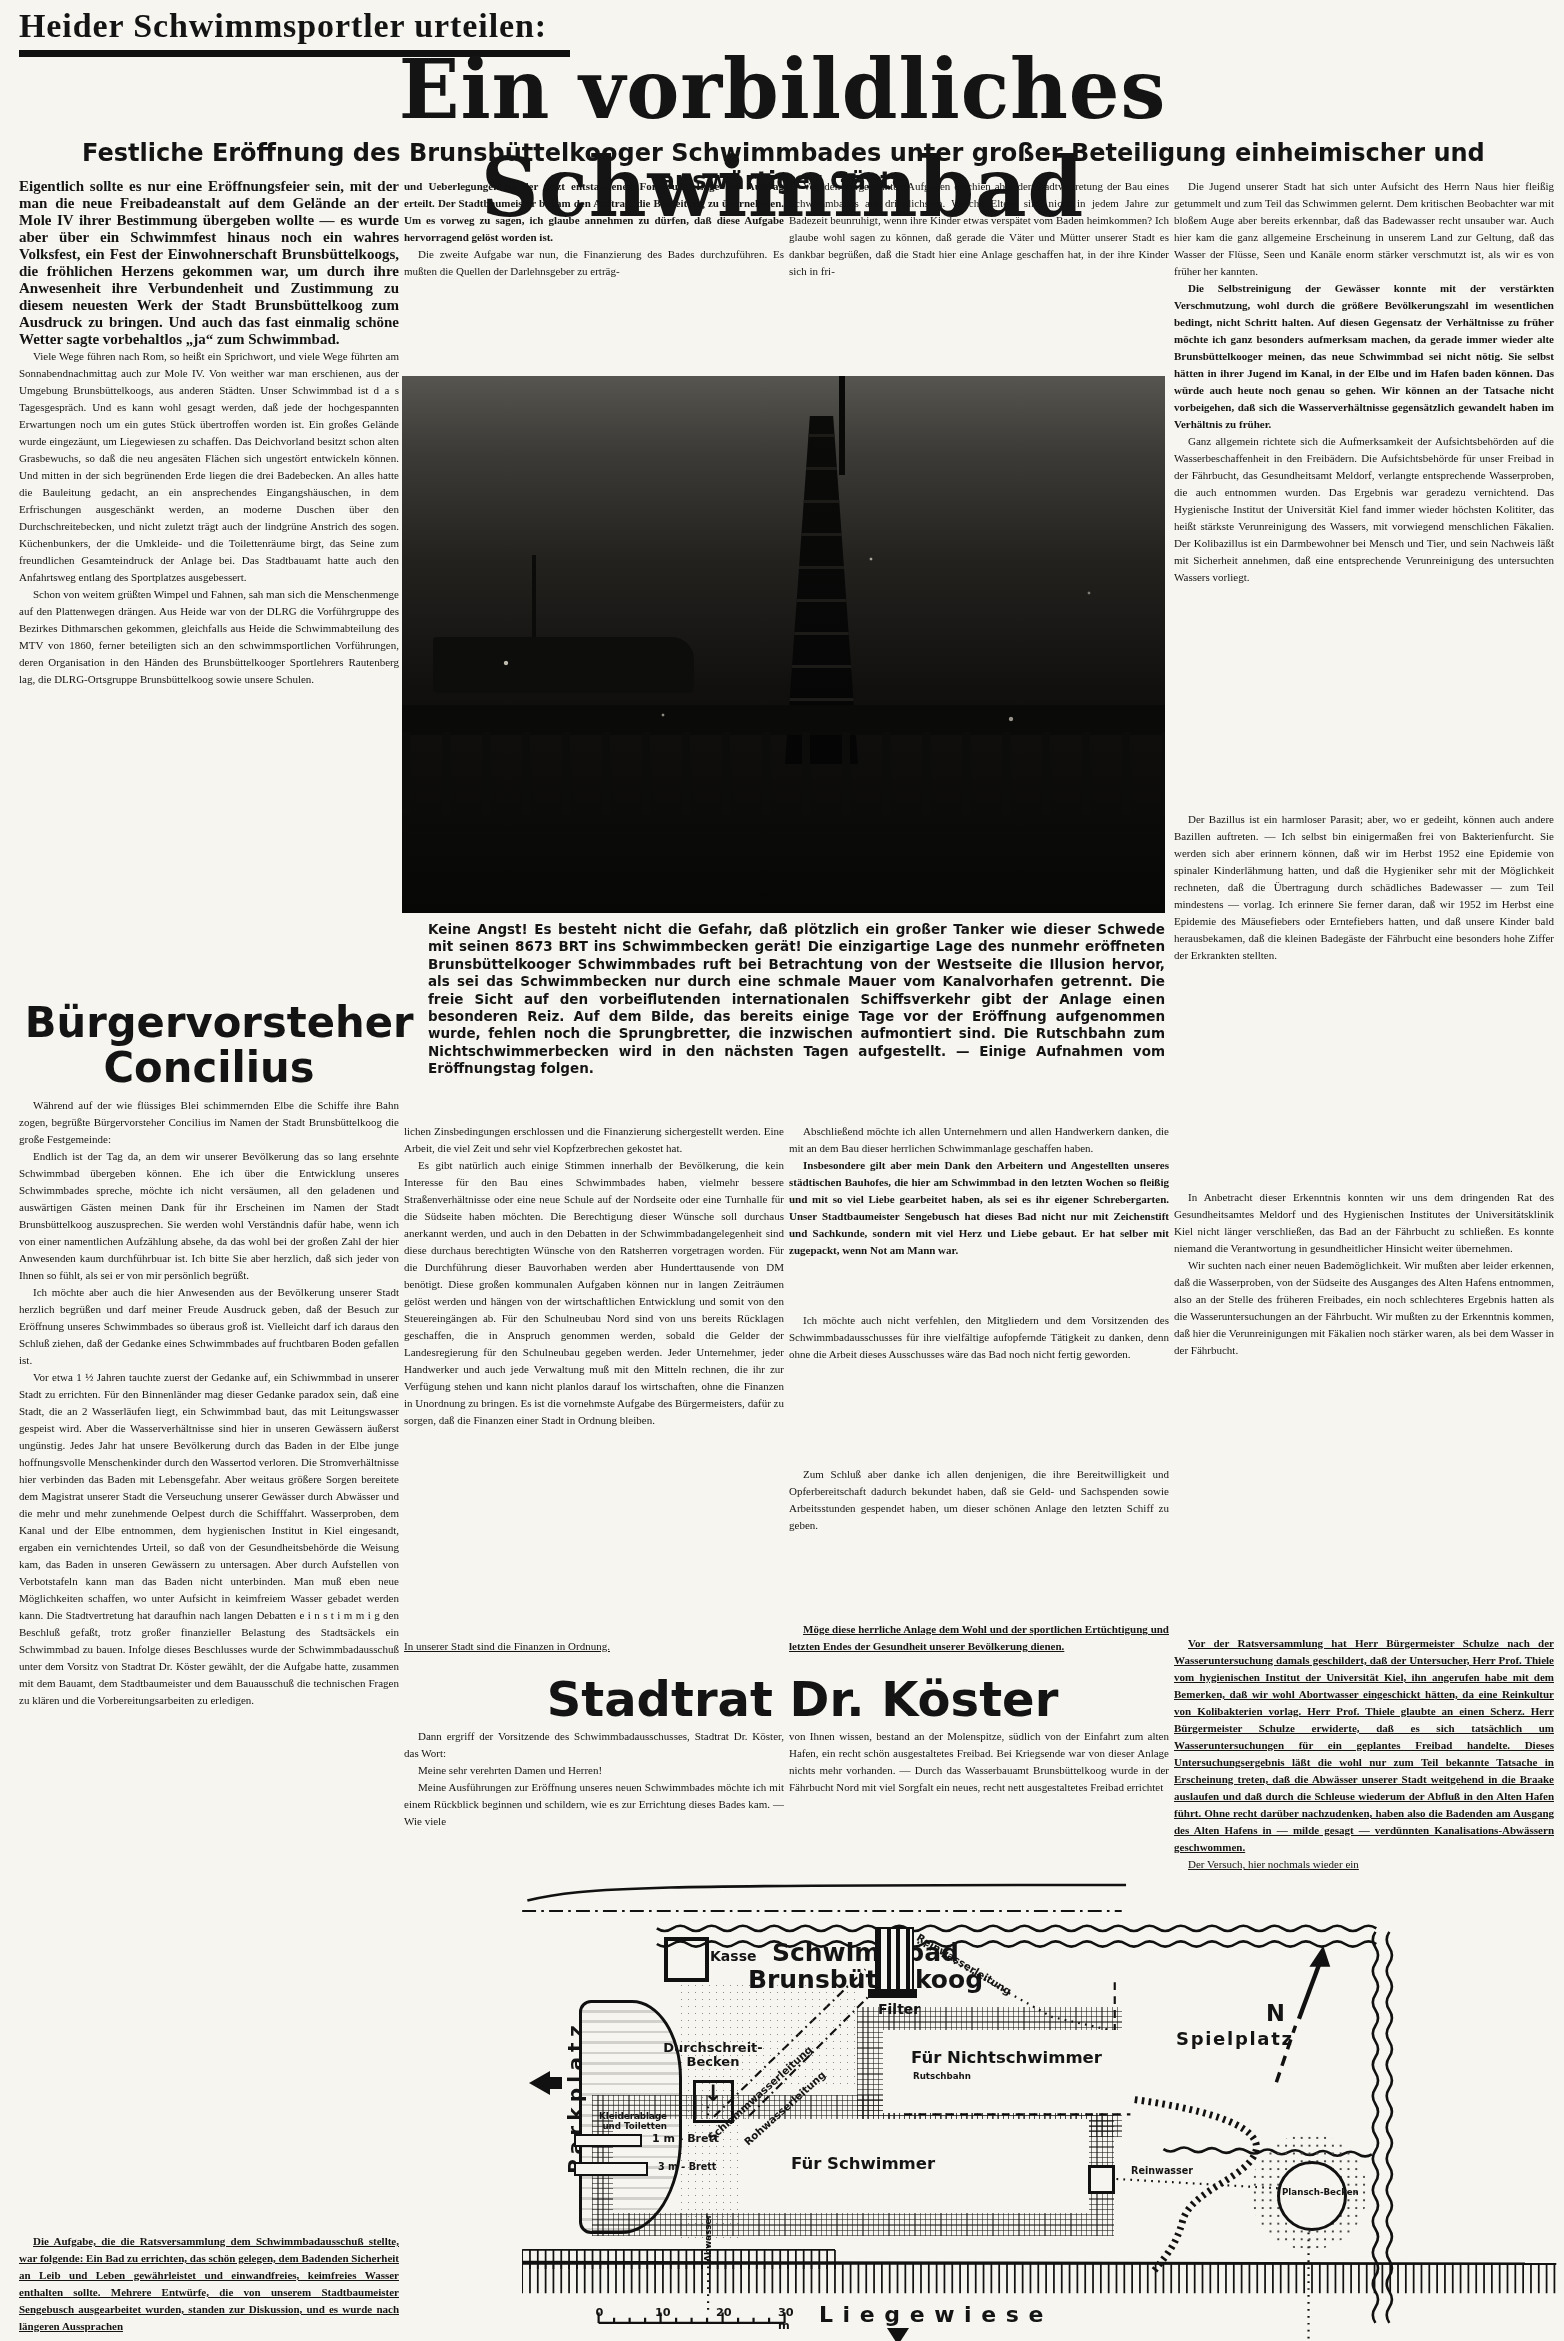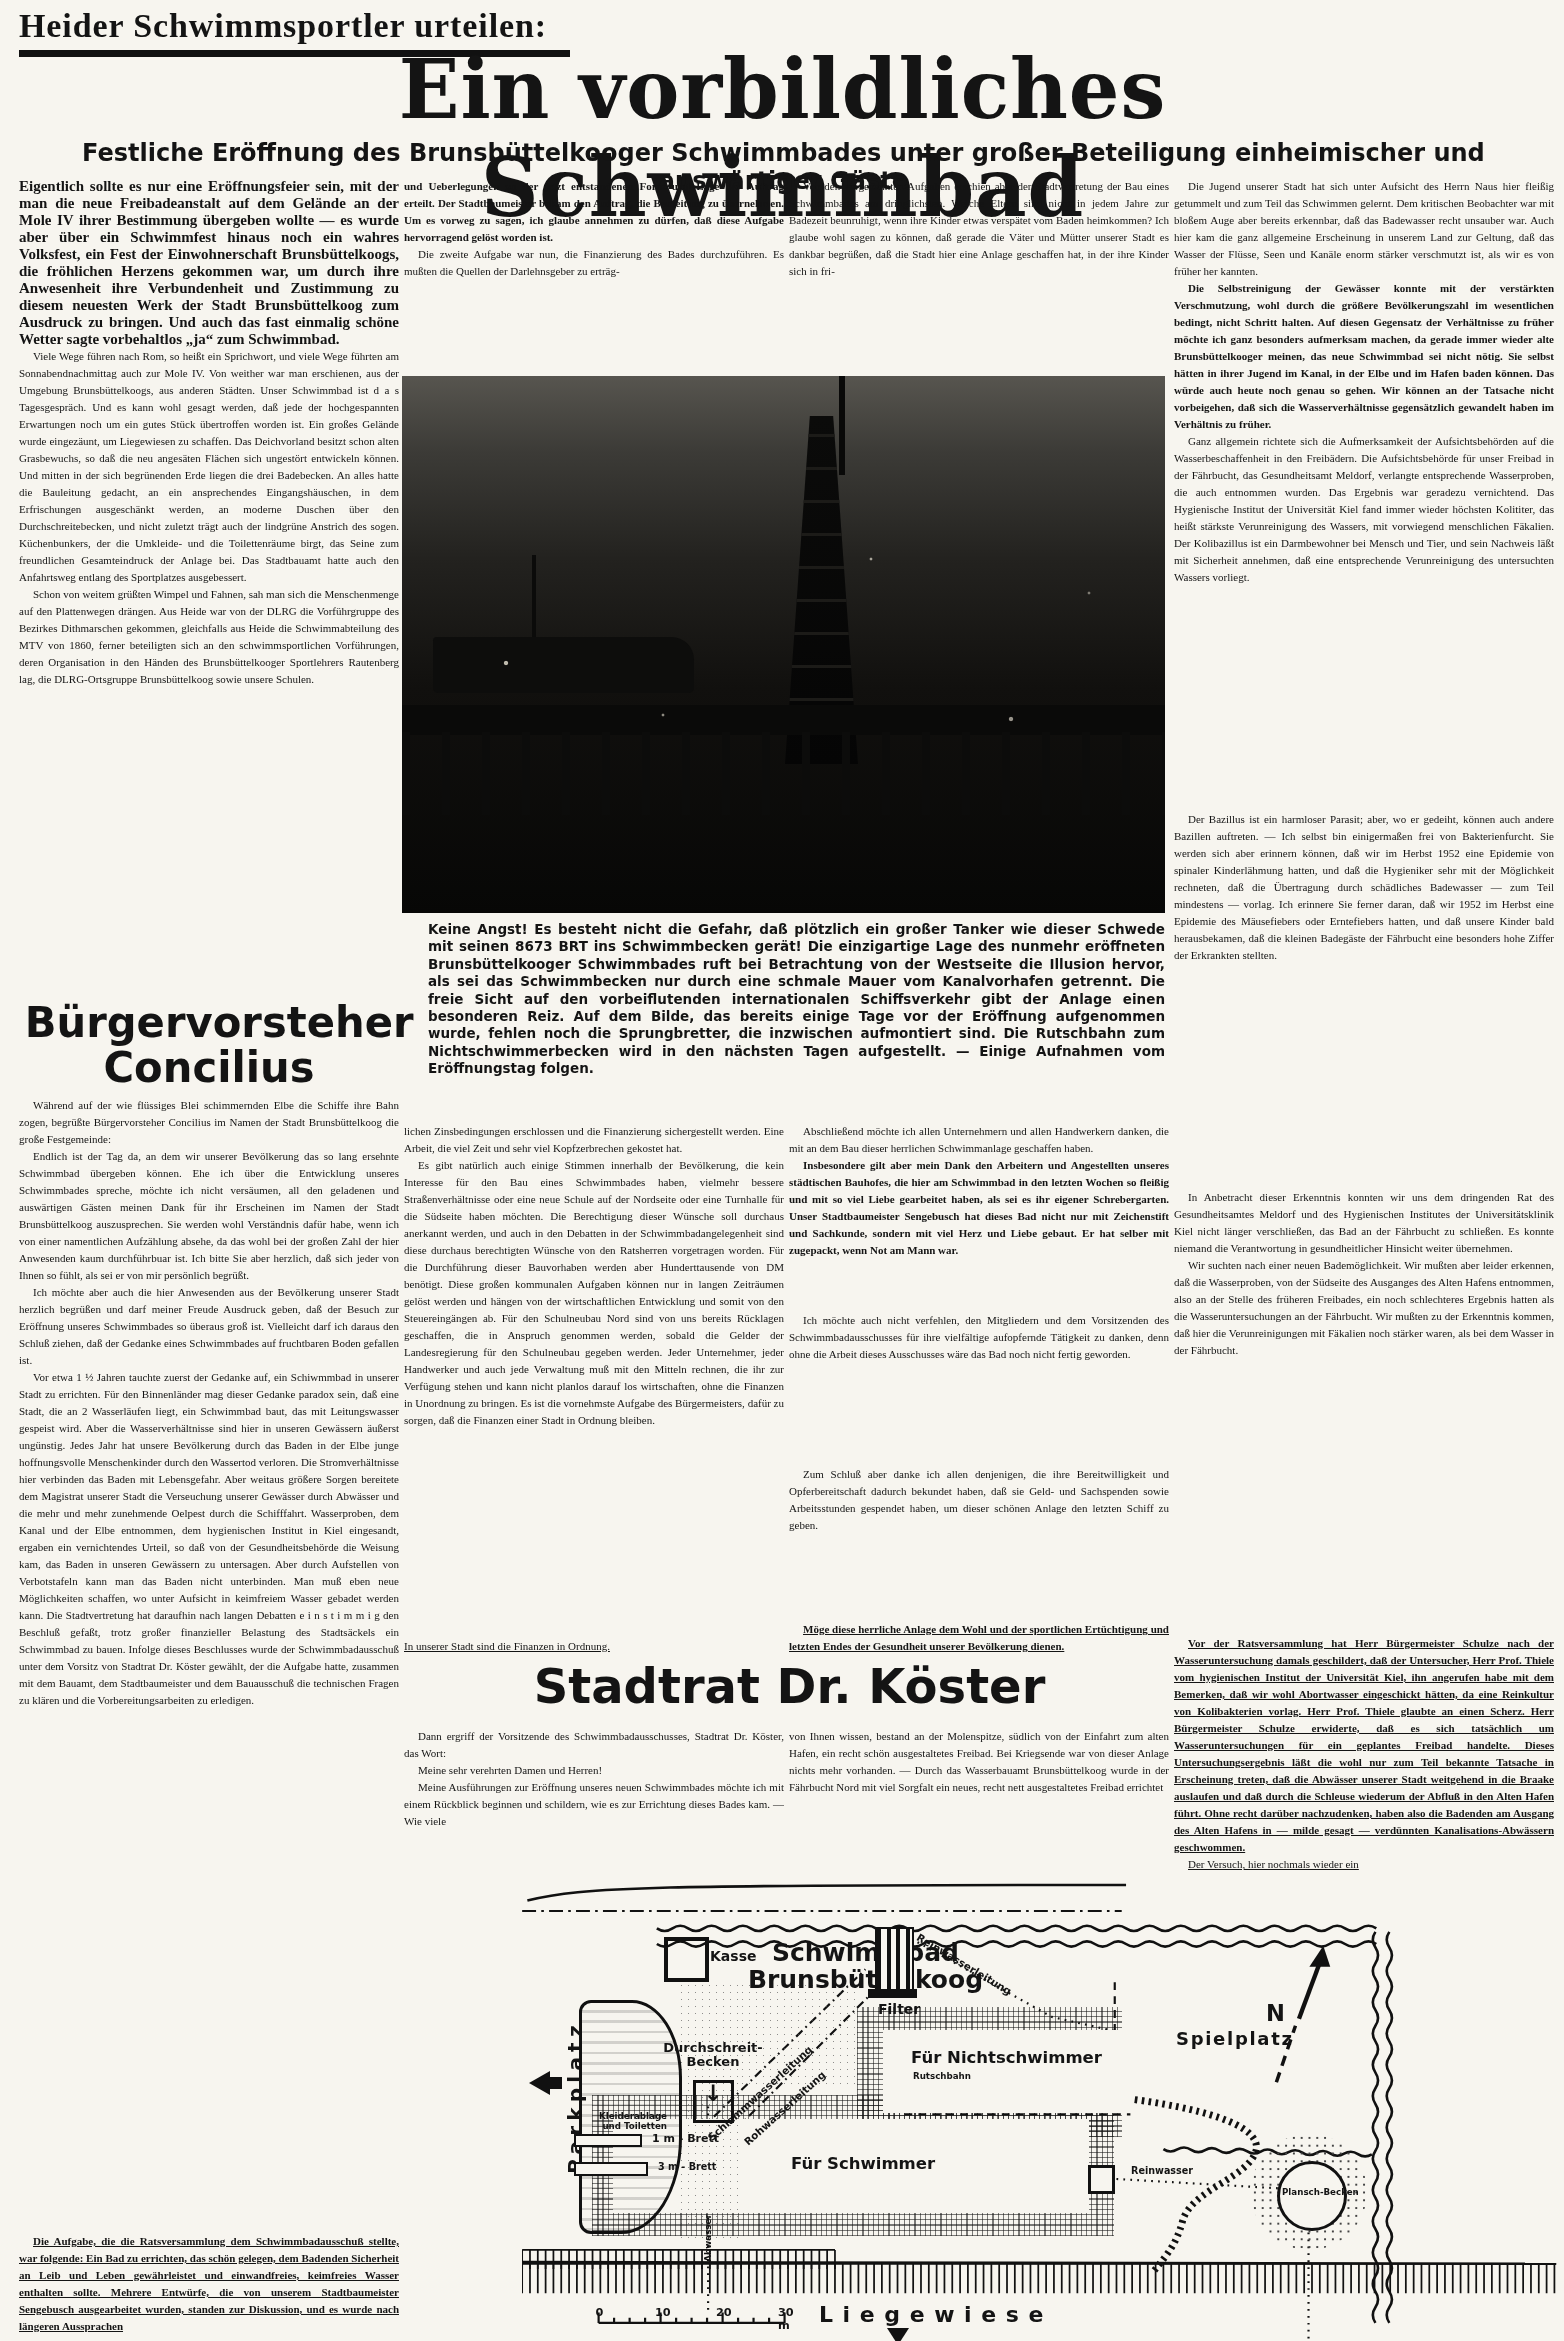--- a/index.html
+++ b/index.html
@@ -182,21 +182,21 @@
     </div>
 
   <div id="col3b" class="col">
       <p class="blk normal">Abschließend möchte ich allen Unternehmern und allen Handwerkern danken, die mit an dem Bau dieser herrlichen Schwimmanlage geschaffen haben.</p>
       <p class="blk bold fit">Insbesondere gilt aber mein Dank den Arbeitern und Angestellten unseres städtischen Bauhofes, die hier am Schwimmbad in den letzten Wochen so fleißig und mit so viel Liebe gearbeitet haben, als sei es ihr eigener Schrebergarten. Unser Stadtbaumeister Sengebusch hat dieses Bad nicht nur mit Zeichenstift und Sachkunde, sondern mit viel Herz und Liebe gebaut. Er hat selber mit zugepackt, wenn Not am Mann war.</p>
       <p class="blk normal fit">Ich möchte auch nicht verfehlen, den Mitgliedern und dem Vorsitzenden des Schwimmbadausschusses für ihre vielfältige aufopfernde Tätigkeit zu danken, denn ohne die Arbeit dieses Ausschusses wäre das Bad noch nicht fertig geworden.</p>
       <p class="blk normal fit">Zum Schluß aber danke ich allen denjenigen, die ihre Bereitwilligkeit und Opferbereitschaft dadurch bekundet haben, daß sie Geld- und Sachspenden sowie Arbeitsstunden gespendet haben, um dieser schönen Anlage den letzten Schiff zu geben.</p>
       <p class="blk bold pin">Möge diese herrliche Anlage dem Wohl und der sportlichen Ertüchtigung und letzten Endes der Gesundheit unserer Bevölkerung dienen.</p>
     </div>
 
-  <h2 id="head-koester" class="sec-head" style="margin:3px;">Stadtrat Dr. Köster</h2>
+  <h2 id="head-koester" class="sec-head" style="margin:16px;">Stadtrat Dr. Köster</h2>
 
   <div id="col2c" class="col">
       <p class="blk normal">Dann ergriff der Vorsitzende des Schwimmbadausschusses, Stadtrat Dr. Köster, das Wort:</p>
       <p class="blk normal">Meine sehr verehrten Damen und Herren!</p>
       <p class="blk normal">Meine Ausführungen zur Eröffnung unseres neuen Schwimmbades möchte ich mit einem Rückblick beginnen und schildern, wie es zur Errichtung dieses Bades kam. — Wie viele</p>
     </div>
 
   <div id="col3c" class="col">
       <p class="blk cont">von Ihnen wissen, bestand an der Molenspitze, südlich von der Einfahrt zum alten Hafen, ein recht schön ausgestaltetes Freibad. Bei Kriegsende war von dieser Anlage nichts mehr vorhanden. — Durch das Wasserbauamt Brunsbüttelkoog wurde in der Fährbucht Nord mit viel Sorgfalt ein neues, recht nett ausgestaltetes Freibad errichtet</p>
     </div>

